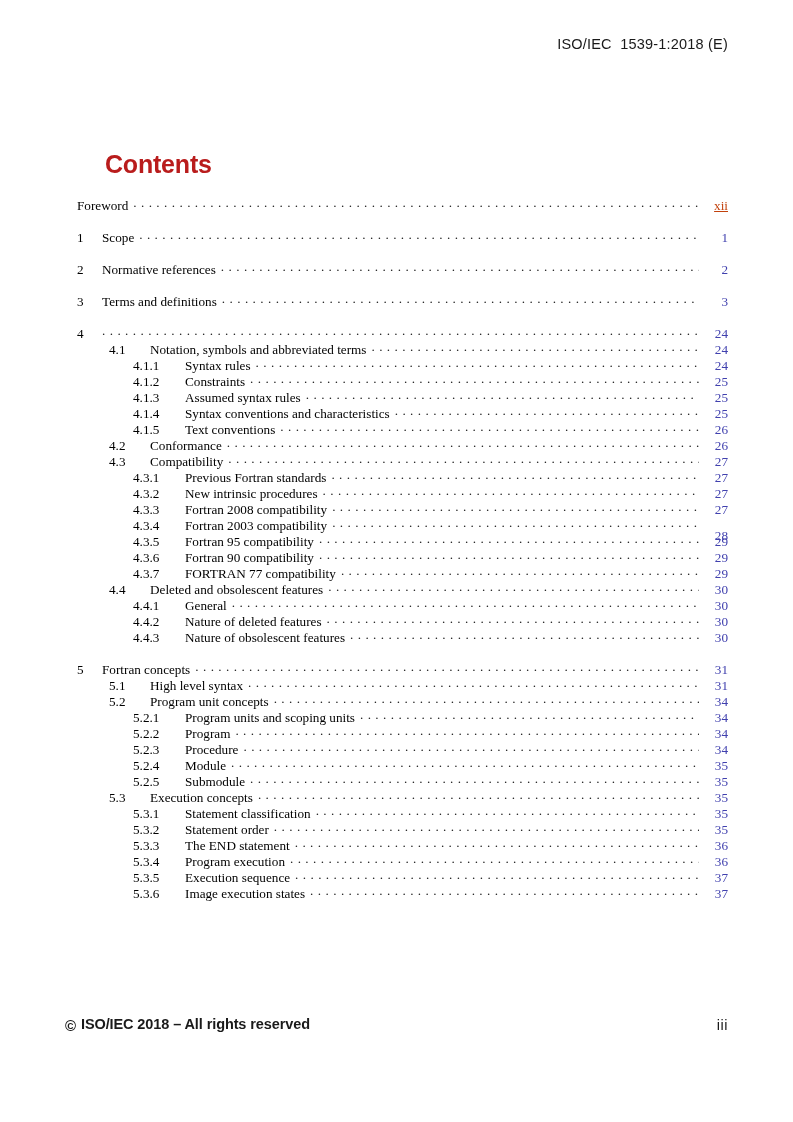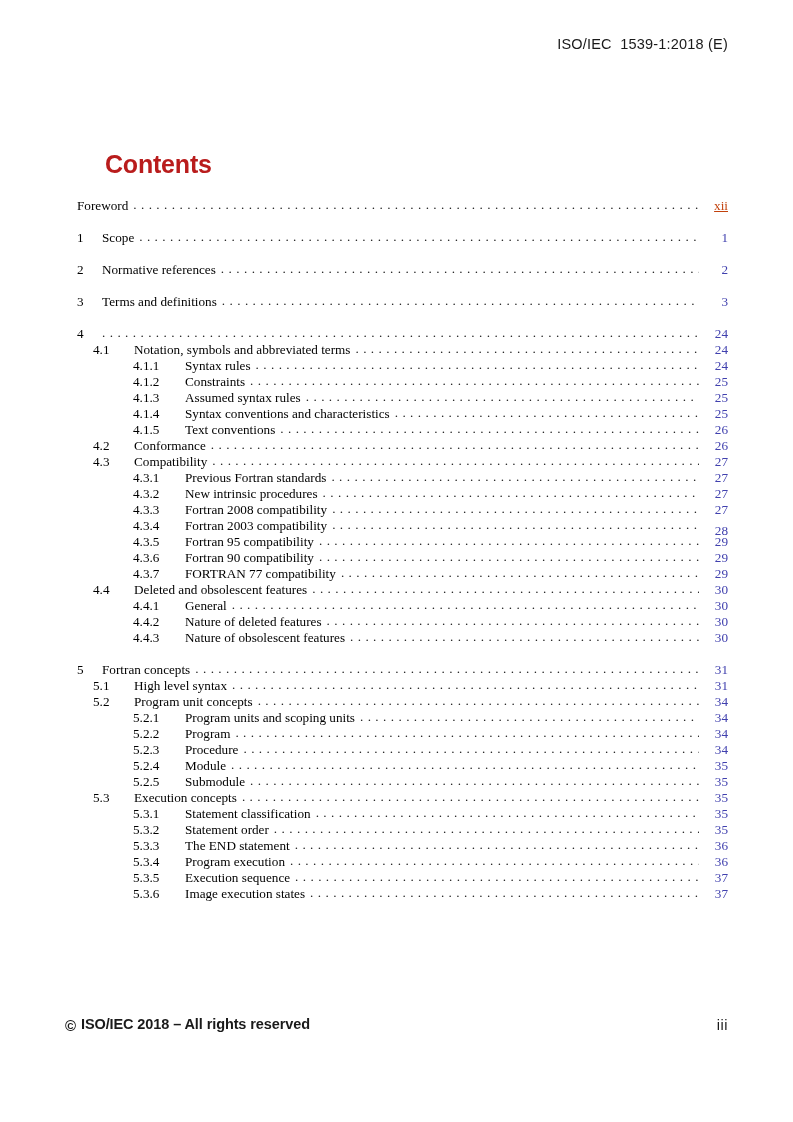--- a/index.html
+++ b/index.html
@@ -56,33 +56,33 @@
     width: 651px;
     font-size: 13.2px;
     line-height: 16px;
   }
 
   .toc-group { margin-bottom: 16px; }
   .toc-group.tight { margin-bottom: 0; }
 
   .toc-row {
     display: flex;
-    align-items: center;
+    align-items: flex-start;
     width: 100%;
     height: 16px;
     white-space: nowrap;
   }
 
   .num {
     flex: 0 0 auto;
     text-align: left;
   }
   
   .lvl1 > .num { width: 25px; margin-left: 0px; }
-  .lvl2 > .num { width: 41px; margin-left: 16px; }
+  .lvl2 > .num { width: 41px; margin-left: 32px; }
   .lvl3 > .num { width: 52px; margin-left: 56px; }
   .lvl0 > .num { width: 0px; margin-left: 0px; }
 
   .label {
     flex: 0 0 auto;
     padding-right: 5px;
   }
 
   .leader {
     flex: 1 1 auto;

